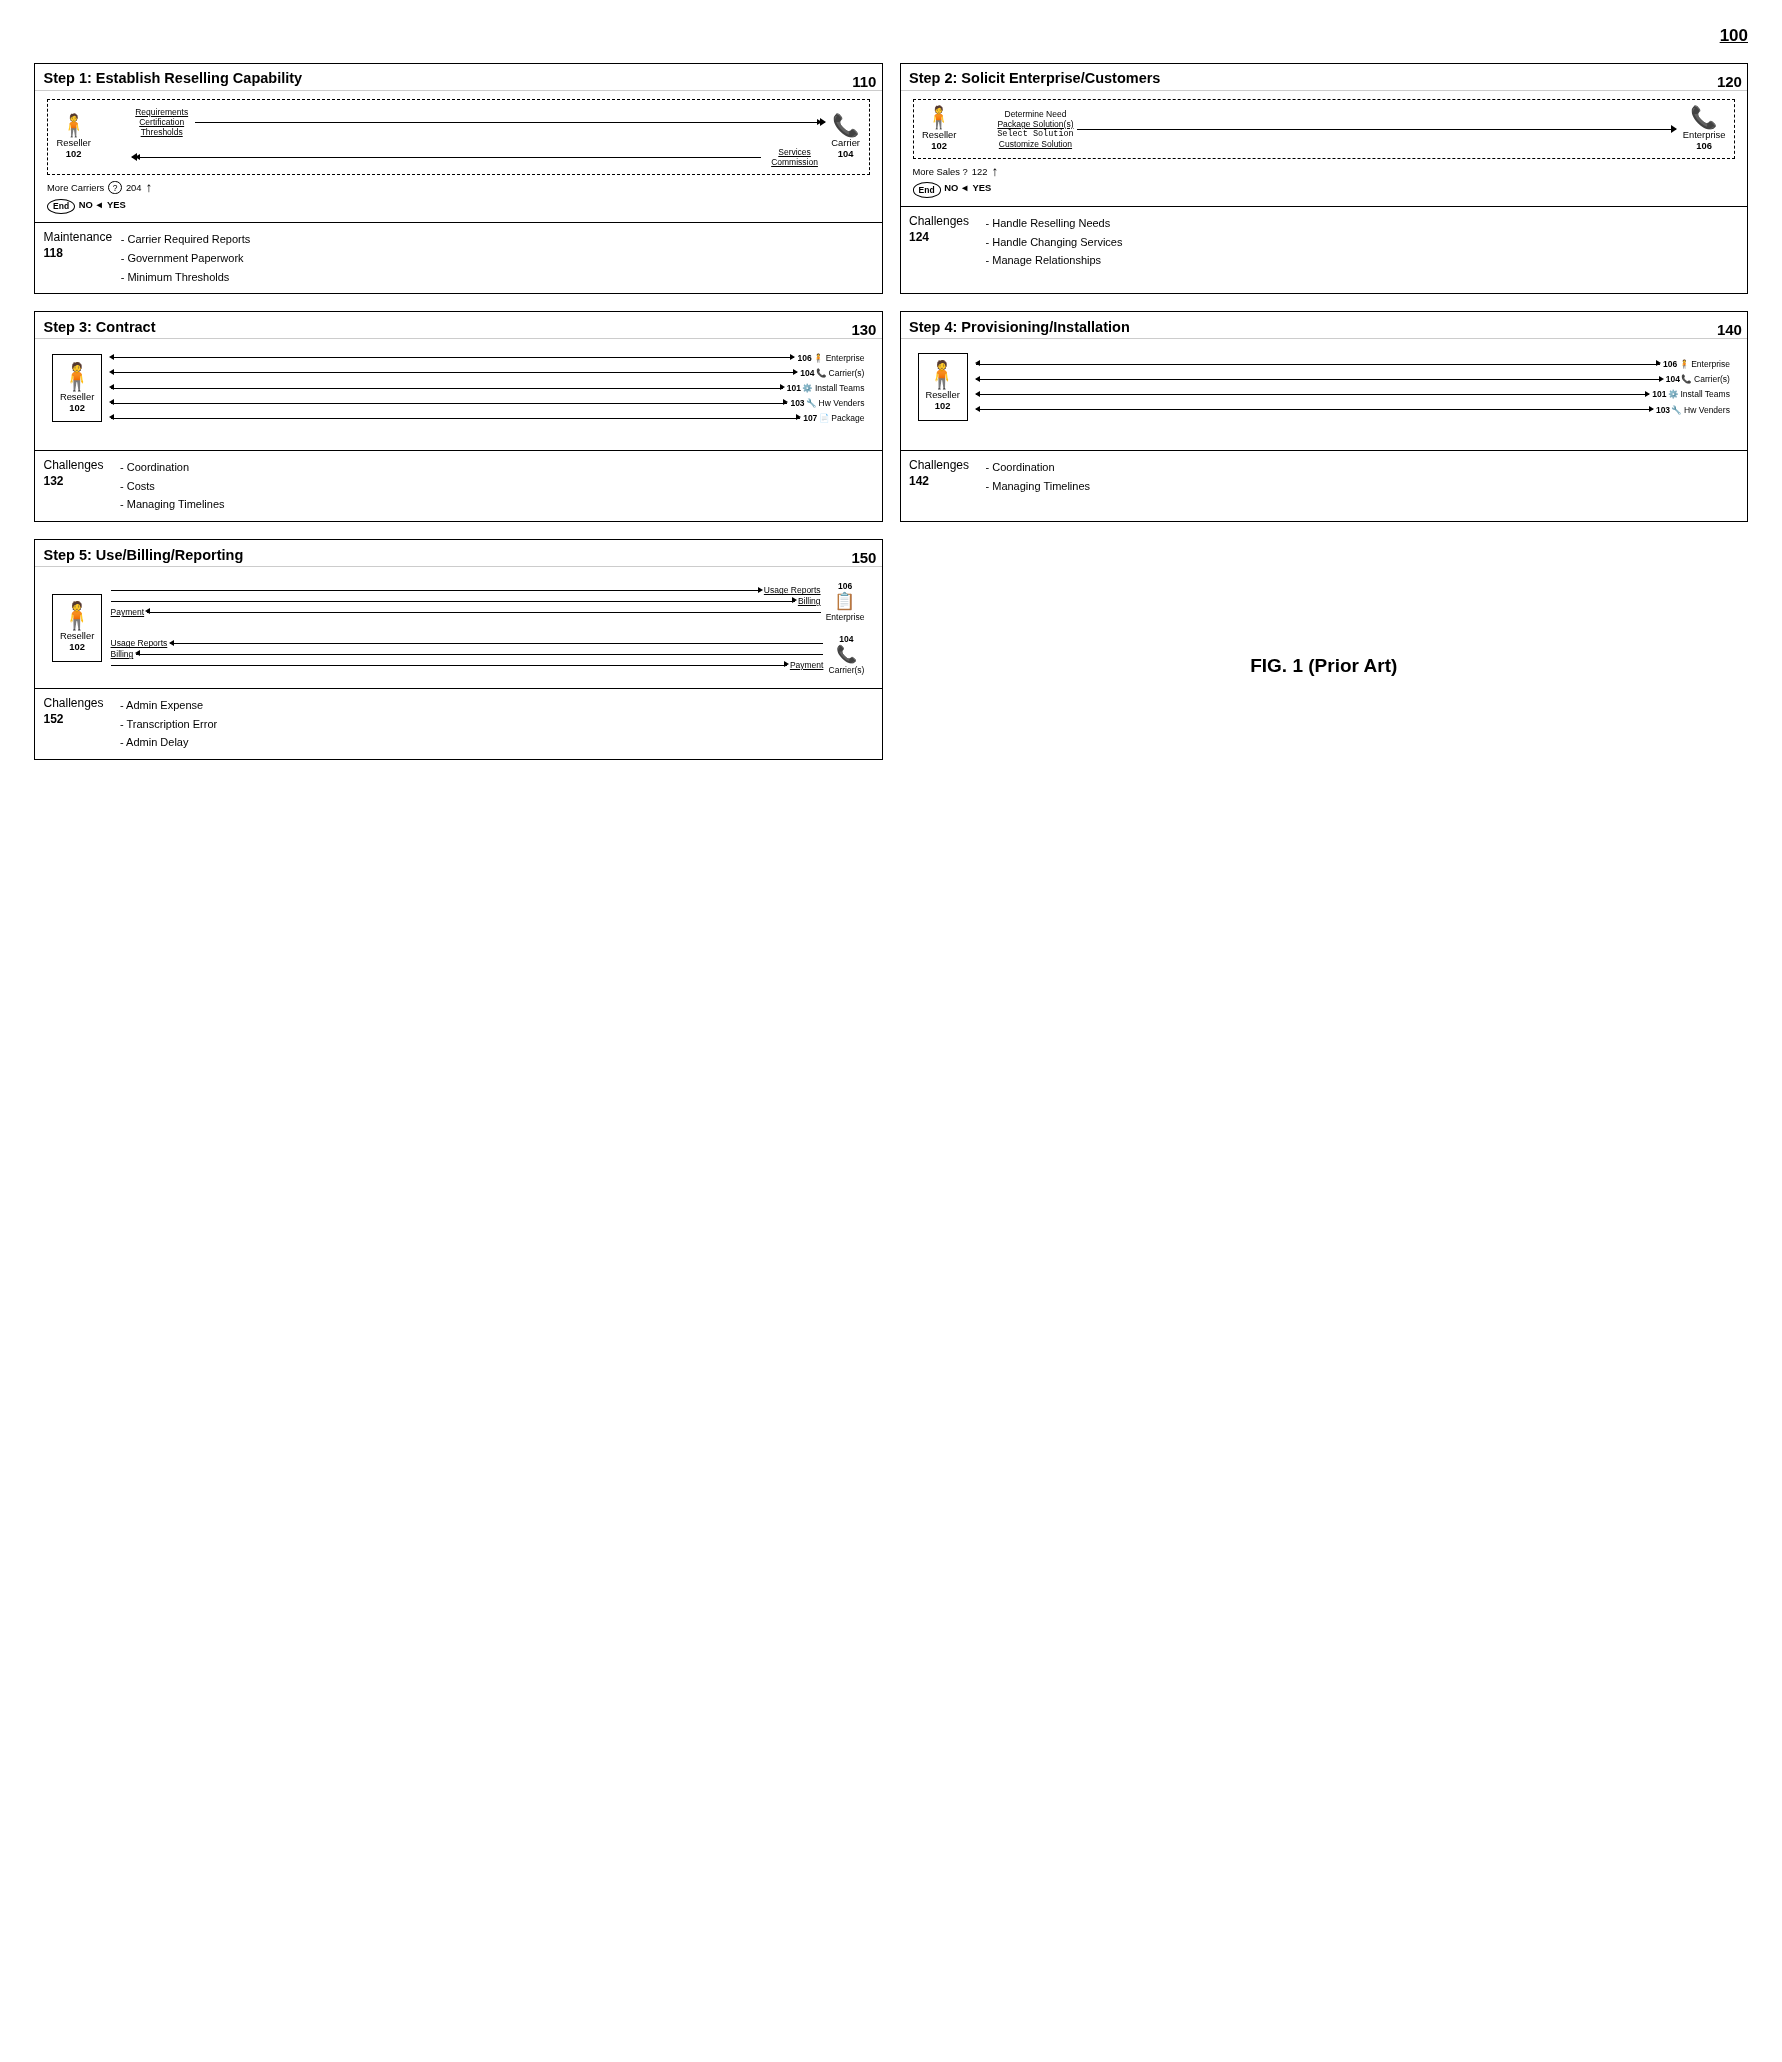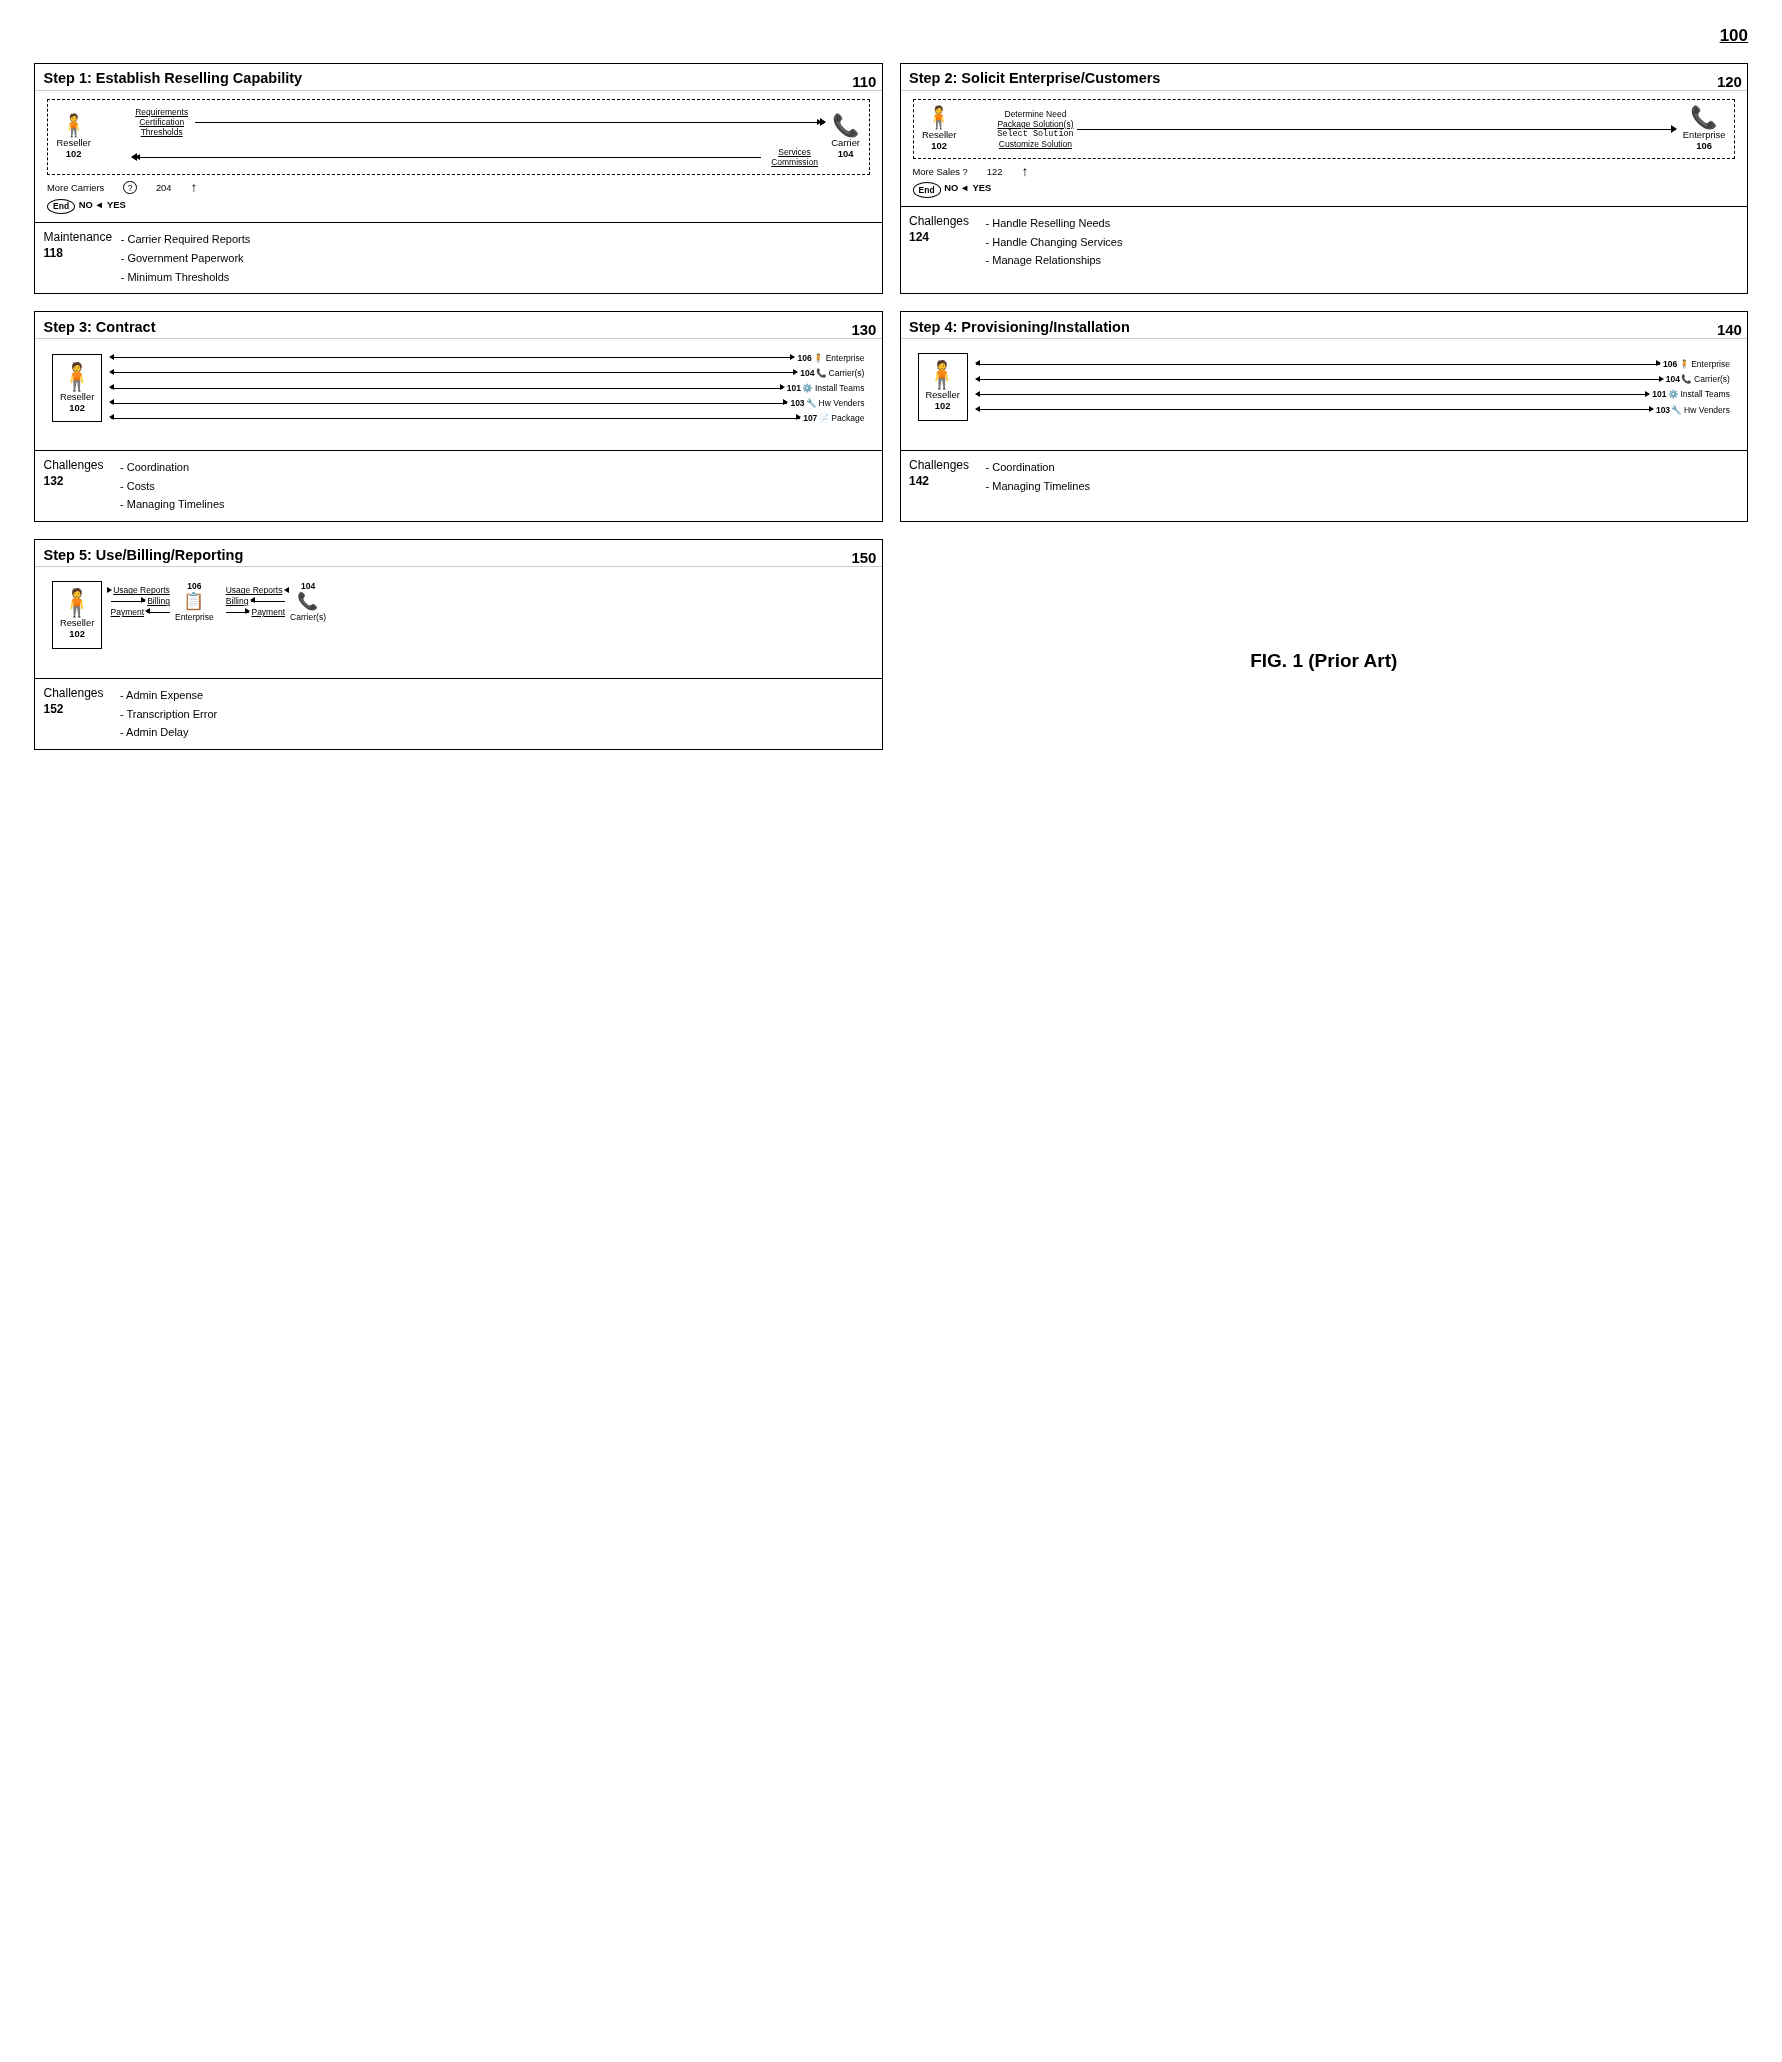--- a/index.html
+++ b/index.html
@@ -141,21 +141,21 @@
       text-align: center;
       min-width: 60px;
     }
     .arrow-label u { display: block; }
 
     .more-carriers {
       font-size: 9.4px;
       margin-top: 5.1px;
       display: flex;
       align-items: center;
-      gap: 19px;
+      gap: 4px;
     }
     .loop-area {
       display: flex;
       align-items: flex-start;
       gap: 3.4px;
       margin-top: 3.4px;
     }
     .oval {
       border: 1.7px solid #000;
       border-radius: 50%;
@@ -479,21 +479,21 @@
       <div style="display:flex;align-items:flex-start;gap:8.5px;padding:5.1px;">
 
         <div style="border:1.7px solid #000;padding:8.5px 6.8px;display:flex;align-items:center;justify-content:center;align-self:center;">
           <div class="person">
             <span class="person-icon" style="font-size:27px;">🧍</span>
             <span class="person-label">Reseller</span>
             <span class="person-num">102</span>
           </div>
         </div>
 
-        <div style="flex:1;display:flex;flex-direction:row;gap:12px;">
+        <div style="flex:1;display:flex;flex-direction:column;gap:12px;">
 
           <div style="display:flex;align-items:center;gap:5.1px;">
             <div style="display:flex;flex-direction:column;gap:0.9px;flex:1;">
               <div style="display:flex;align-items:center;gap:2.6px;">
                 <div style="flex:1;border-top:1.3px solid #000;position:relative;">
                   <span style="position:absolute;right:-4.3px;top:-4.3px;border:3.4px solid transparent;border-left:5.1px solid #000;"></span>
                 </div>
                 <span style="font-size:8.5px;text-decoration:underline;white-space:nowrap;">Usage Reports</span>
               </div>
               <div style="display:flex;align-items:center;gap:2.6px;">

